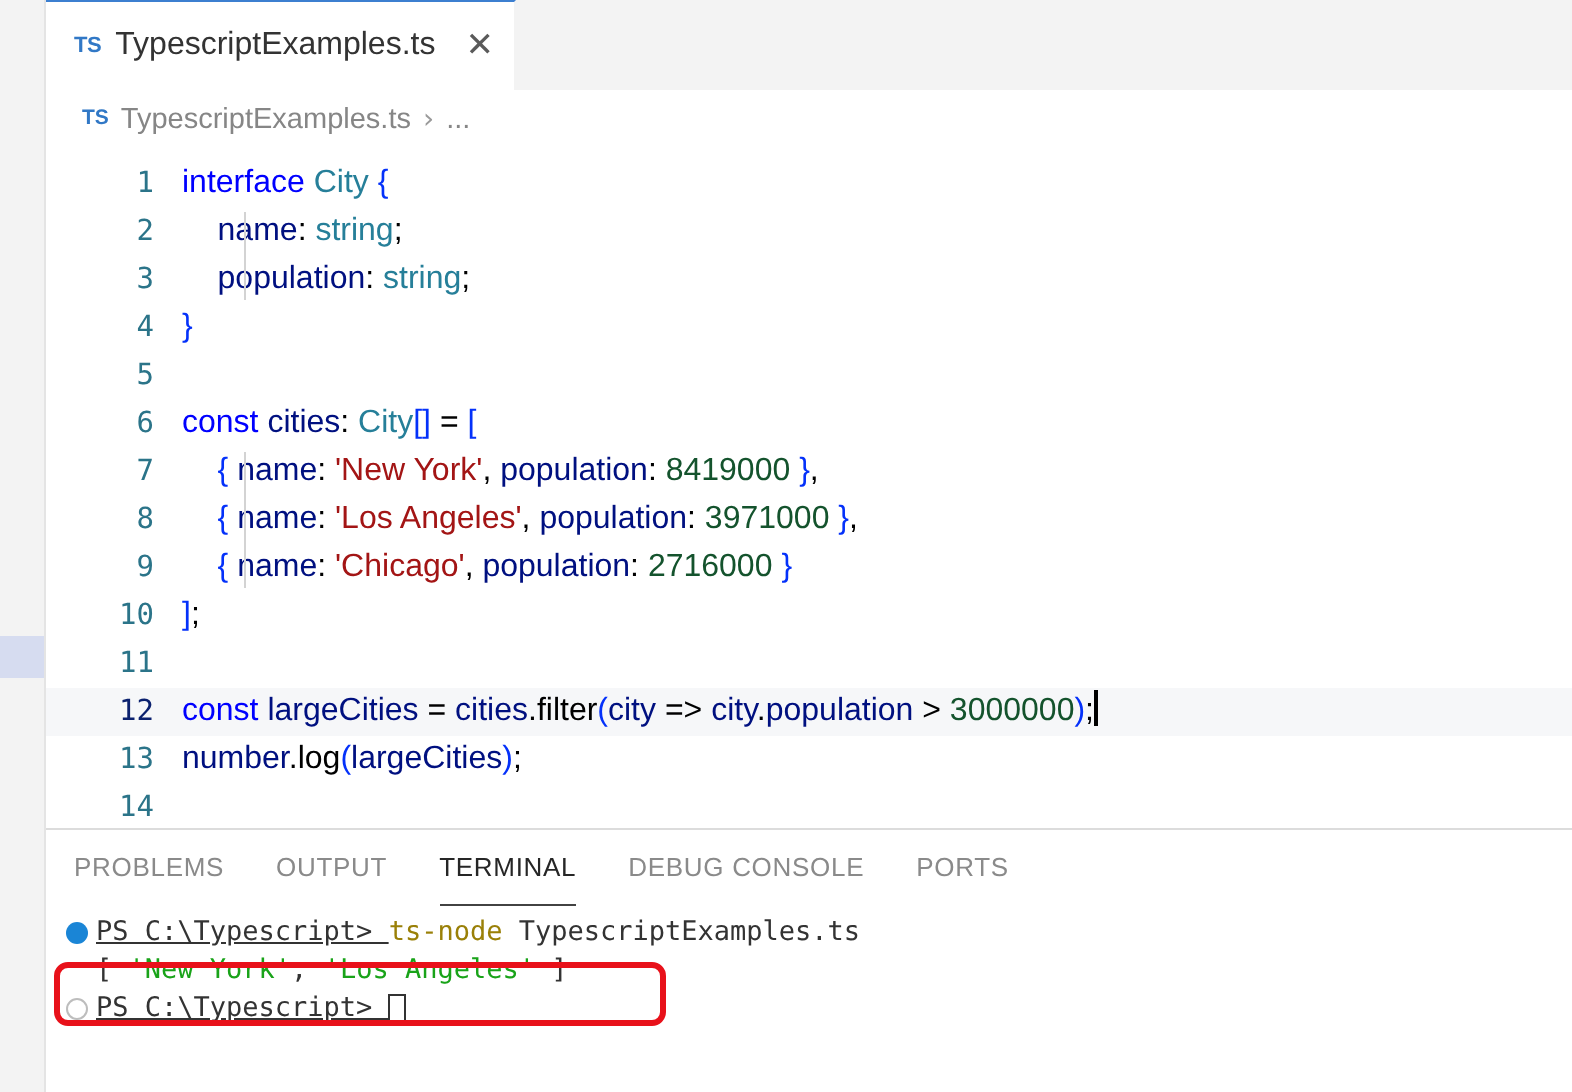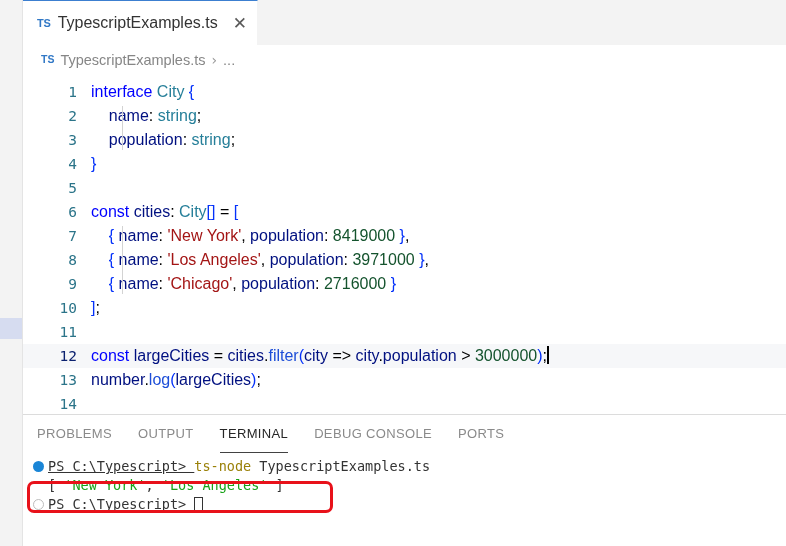--- a/index.html
+++ b/index.html
@@ -160,21 +160,21 @@
     background: #d3d3d3;
     left: 99px;
   }
   
   .t-kw      { color: #0000ff; }
   .t-type    { color: #267f99; }
   .t-var     { color: #001080; }
   .t-prop    { color: #001080; }
   .t-str     { color: #a31515; }
   .t-num     { color: #14532d; }
-  .t-fn      { color: #1d4ed8; }
+  .t-fn      { color: #000000; }
   .t-plain   { color: #000000; }
   .t-brace   { color: #0431fa; }
   .t-paren   { color: #0431fa; }
 
   .caret {
     display: inline-block;
     width: 2px;
     height: 18px;
     background: #000000;
     vertical-align: -3px;

